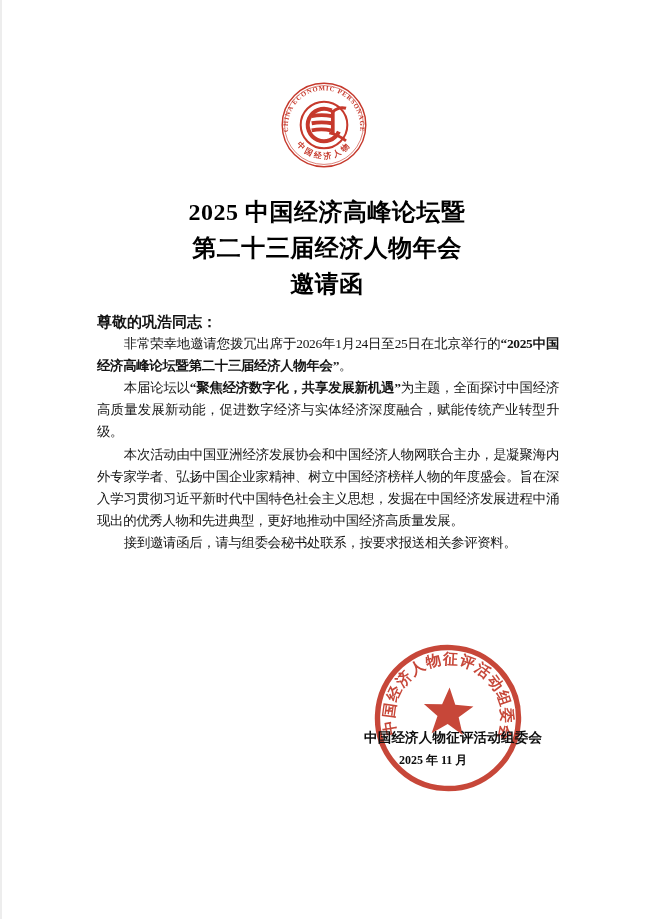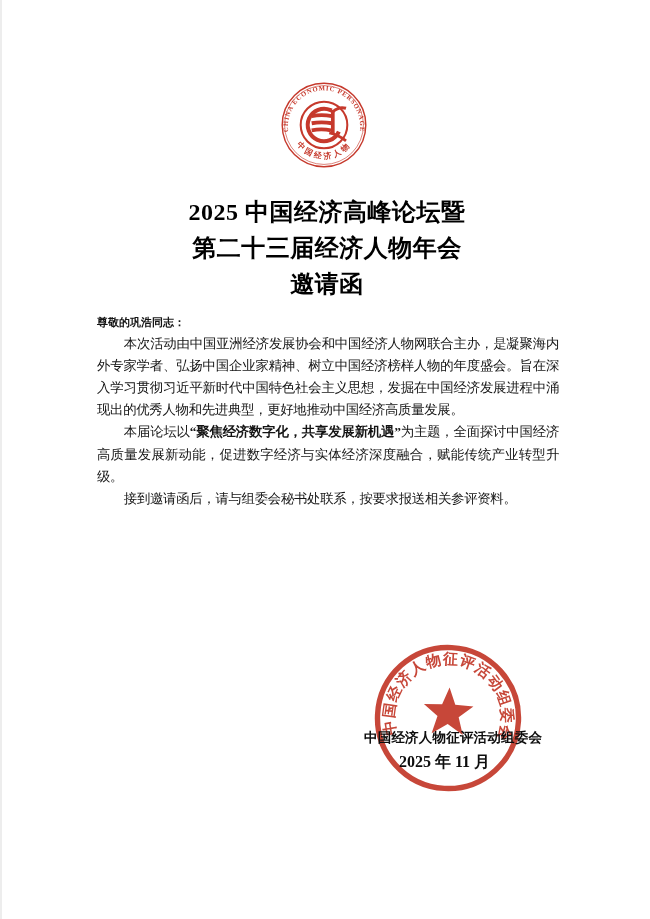--- a/index.html
+++ b/index.html
@@ -19,28 +19,28 @@
     letter-spacing:0.5px;
   }
 
   
   .letter{
     position:absolute;left:95px;top:311px;width:462px;
     font-size:13.4px;line-height:22.1px;text-align:justify;
     letter-spacing:-0.3px;color:#141414;
   }
   .letter p{margin:0;text-indent:2em;}
-  .letter p.salutation{text-indent:0;font-weight:bold;font-size:11px;letter-spacing:0;}
+  .letter p.salutation{text-indent:0;font-weight:bold;font-size:15px;letter-spacing:0;}
   .b{font-weight:bold;}
   .u{text-decoration:underline;text-underline-offset:2px;}
 
   
   .stamp{position:absolute;left:371px;top:643px;width:150px;height:150px;opacity:.93;transform:rotate(3deg);z-index:2;}
   .sig-org{position:absolute;left:362px;top:729px;width:190px;font-weight:bold;font-size:13.5px;letter-spacing:0.2px;color:#0d0d0d;z-index:3;}
-  .sig-date{position:absolute;left:397px;top:752px;font-weight:bold;font-size:16px;color:#0d0d0d;z-index:3;}
+  .sig-date{position:absolute;left:397px;top:752px;font-weight:bold;font-size:12px;color:#0d0d0d;z-index:3;}
 
   svg text{font-family:"Liberation Serif","DejaVu Serif",serif;}
 </style>
 </head>
 <body>
 
 <div class="page">
 
   <svg class="logo" viewBox="0 0 100 100">
     <circle cx="50" cy="50" r="47.5" fill="none" stroke="#c6392c" stroke-width="1.6"></circle>
@@ -68,22 +68,23 @@
   </svg>
 
   <div class="title">
     <div>2025 中国经济高峰论坛暨</div>
     <div>第二十三届经济人物年会</div>
     <div>邀请函</div>
   </div>
 
   <div class="letter">
     <p class="salutation">尊敬的巩浩同志：</p>
+    <p><span>非常荣幸地邀请您拨冗出席于2026年1月24日至25日在北京举行的</span><span class="b">“2025中国经济高峰论坛暨第二十三届经济人物年会”</span><span>。</span></p>
+    <p><span>本届论坛以</span><span class="b">“聚焦经济数字化，共享发展新机遇”</span><span>为主题，全面探讨中国经济高质量发展新动能，促进数字经济与实体经济深度融合，赋能传统产业转型升级。</span></p>
     <p>本次活动由中国亚洲经济发展协会和中国经济人物网联合主办，是凝聚海内外专家学者、弘扬中国企业家精神、树立中国经济榜样人物的年度盛会。旨在深入学习贯彻习近平新时代中国特色社会主义思想，发掘在中国经济发展进程中涌现出的优秀人物和先进典型，更好地推动中国经济高质量发展。</p>
-    <p><span>本届论坛以</span><span class="b">“聚焦经济数字化，共享发展新机遇”</span><span>为主题，全面探讨中国经济高质量发展新动能，促进数字经济与实体经济深度融合，赋能传统产业转型升级。</span></p>
     <p>接到邀请函后，请与组委会秘书处联系，按要求报送相关参评资料。</p>
   </div>
 
   <svg class="stamp" viewBox="0 0 150 150">
     <circle cx="75" cy="75" r="70.5" fill="none" stroke="#c33a2b" stroke-width="5.4"></circle>
     <defs>
       <path id="stamp-arc" d="M 24.5,94 A 54,54 0 1 1 125.5,94" fill="none"></path>
     </defs>
     <text font-size="15" font-weight="bold" fill="#c33a2b" letter-spacing="1">
       <textPath href="#stamp-arc" startOffset="50%" text-anchor="middle">中国经济人物征评活动组委会</textPath>

